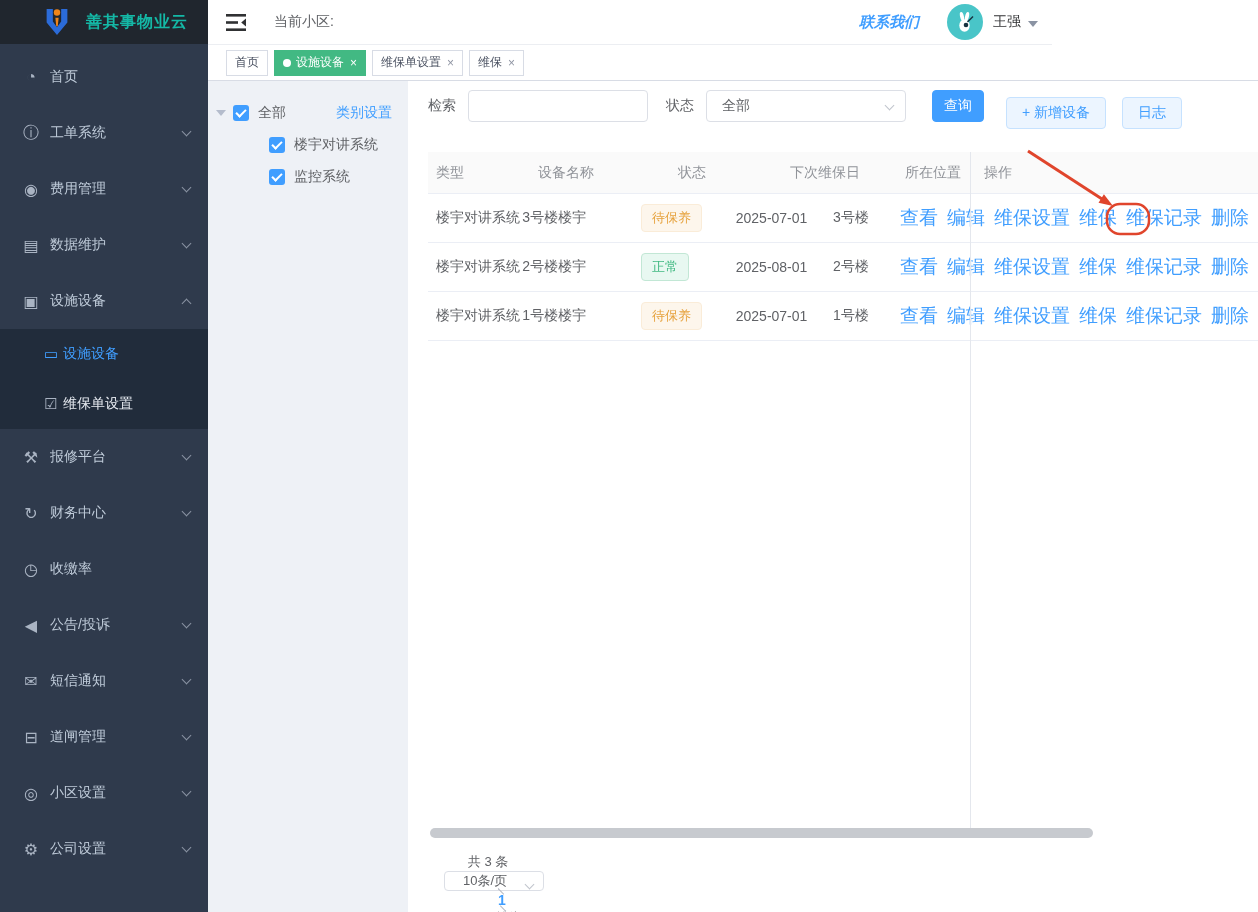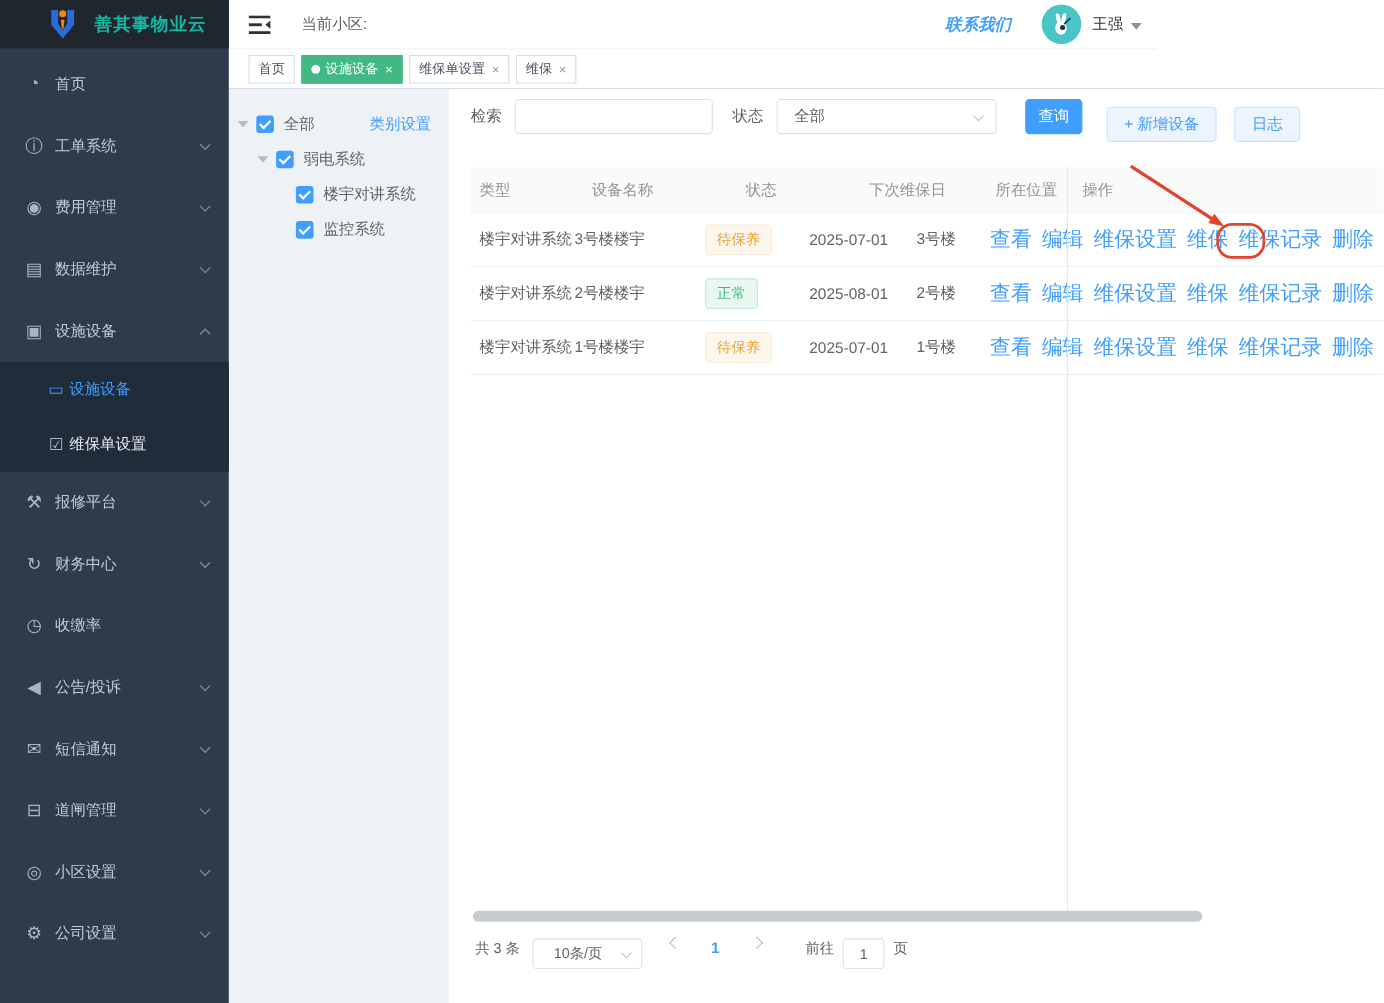--- a/index.html
+++ b/index.html
@@ -72,21 +72,21 @@
   .c1 { width:110px; padding-left:8px; } .c2 { width:140px; } .c3 { width:112px; }
   .c4 { width:115px; } .c5 { width:79px; } .c6 { flex:1; display:flex; align-items:center; }
   .tag { display:inline-block; height:28px; line-height:26px; padding:0 10px; border-radius:4px; font-size:13px; border:1px solid; }
   .tag.warning { color:#e6a23c; background:#fdf6ec; border-color:#faecd8; }
   .tag.success { color:#42b983; background:#e8f8f1; border-color:#c2e7d5; }
   .action-link { color:#409eff; font-size:19px; margin-right:9px; cursor:pointer; text-decoration:none; white-space:nowrap; }
   .fixed-divider { position:absolute; left:542px; top:0; width:1px; height:678px; background:#e4e7ed; }
 
   
   .h-scrollbar { position:absolute; left:22px; top:747px; width:663px; height:10px; border-radius:5px; background:#c7cacf; cursor:pointer; }
-  .pagination { position:absolute; left:24px; top:772px; height:40px; display:flex; align-items:flex-start; font-size:13px; color:#606266; }
+  .pagination { position:absolute; left:24px; top:772px; height:40px; display:flex; align-items:center; font-size:13px; color:#606266;flex-direction:column; }
   .pg-select { position:relative; width:100px; height:28px; border:1px solid #dcdfe6; border-radius:4px; margin-left:12px; display:flex; align-items:center; padding-left:18px; font-size:13px; color:#606266; cursor:pointer; }
   .pg-select .select-caret { top:9px; right:10px; }
   .pg-arrow { margin-left:26px; width:8px; height:8px; border-left:1.7px solid #b6bac3; border-bottom:1.7px solid #b6bac3; cursor:pointer; }
   .pg-prev { transform:rotate(45deg); }
   .pg-next { transform:rotate(-135deg); margin-left:30px; }
   .pg-current { margin-left:28px; color:#409eff; font-size:14px; font-weight:bold; cursor:pointer; }
   .pg-goto { margin-left:40px; }
   .pg-input { width:38px; height:28px; border:1px solid #dcdfe6; border-radius:4px; margin-left:8px; text-align:center; font-size:13px; color:#606266; }
   .pg-unit { margin-left:8px; }
 
@@ -231,25 +231,20 @@
       </div>
     </div>
 
   <aside class="tree-panel">
     <div class="tree-row ind-1">
       <i class="tree-caret"></i>
       <span class="cb"></span>
       <span>全部</span>
       <span class="tree-link">类别设置</span>
     </div>
-    <div class="tree-row ind-2">
-      <i class="tree-caret"></i>
-      <span class="cb"></span>
-      <span>弱电系统</span>
-    </div>
     <div class="tree-row ind-3">
       <span class="cb"></span>
       <span>楼宇对讲系统</span>
     </div>
     <div class="tree-row ind-3">
       <span class="cb"></span>
       <span>监控系统</span>
     </div>
   </aside>
 

